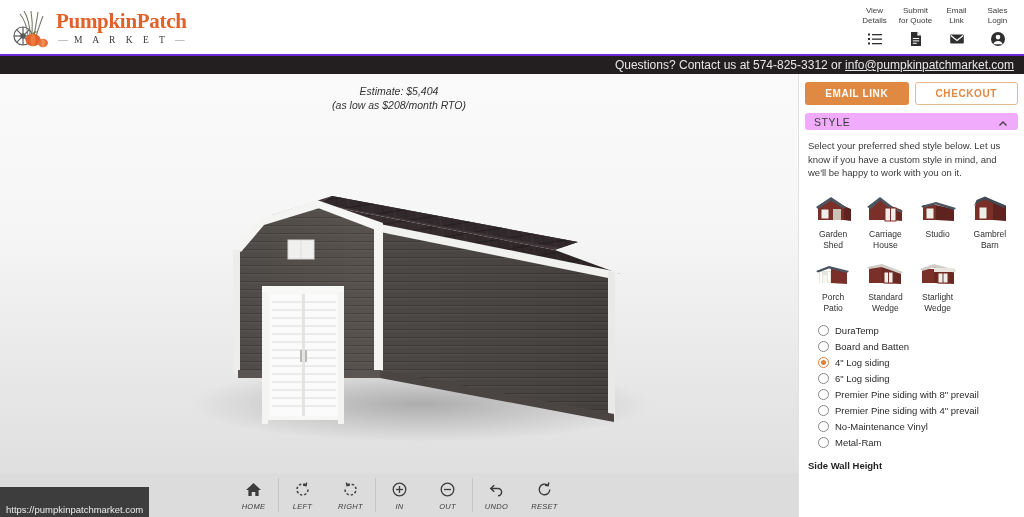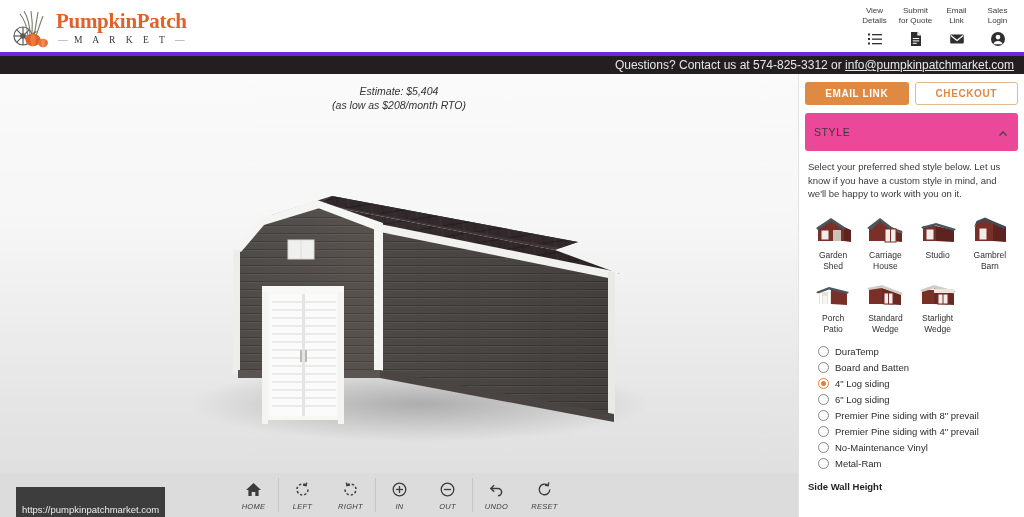--- a/index.html
+++ b/index.html
@@ -7,21 +7,21 @@
     width: 1024px; height: 517px;
     font-family: "Liberation Sans", sans-serif;
     overflow: hidden;
     background: #ffffff;
   }
   .app { position: relative; width: 1024px; height: 517px; }
 
   
   .header {
     position: absolute; top: 0; left: 0; width: 1024px; height: 56px;
-    background: #ffffff; border-bottom: 4px solid #6d28d9;
+    background: #ffffff; border-bottom: 2px solid #6d28d9;
   }
   .logo-wrap {
     position: absolute; left: 10px; top: 4px;
     display: flex; align-items: center; height: 48px;
   }
   .logo-mark { width: 44px; height: 44px; position: relative; }
   .logo-text { margin-left: 2px; line-height: 1; }
   .logo-title {
     font-family: "Liberation Serif", serif;
     font-weight: bold; font-size: 21px; color: #e0622a;
@@ -100,21 +100,21 @@
   
   .watermark {
     position: absolute; left: 6px; bottom: 14px;
     display: flex; align-items: center; gap: 4px;
     color: #8d8d8d; font-size: 10px; opacity: .85;
   }
   .wm-box {
     width: 14px; height: 11px; border: 2px solid #8d8d8d; border-radius: 1px;
   }
   .statusbar {
-    position: absolute; left: 16px; bottom: 0;
+    position: absolute; left: 0; bottom: 0;
     background: #3d3d3d; color: #ededed;
     font-size: 9.5px; line-height: 15px; height: 18px;
     padding: 15px 6px; white-space: nowrap; z-index: 30;
   }
 
   
   .panel {
     position: absolute; top: 74px; right: 0; width: 226px; height: 443px;
     background: #ffffff; border-left: 1px solid #e2e2e2; overflow: hidden;
   }
@@ -124,21 +124,21 @@
   .btn {
     flex: 1; height: 23px; border-radius: 3px;
     font-size: 10px; font-weight: bold; letter-spacing: .6px;
     display: flex; align-items: center; justify-content: center;
     cursor: pointer; border: 1px solid transparent;
   }
   .btn-primary { background: #e08943; color: #ffffff; }
   .btn-secondary { background: #ffffff; color: #e08943; border-color: #e5b98e; }
 
   .section-head {
-    margin: 2px 6px 0 6px; height: 38px; background: #ec4899;
+    margin: 2px 6px 0 6px; height: 17px; background: #f0abfc;
     border-radius: 3px; display: flex; align-items: center;
     justify-content: space-between; padding: 0 9px; cursor: pointer;
   }
   .section-title { font-size: 10.5px; color: #3a3a3a; letter-spacing: .6px; }
   .chev { width: 12px; height: 12px; color: #444; }
 
   .panel-body { padding: 9px 9px 0 9px; }
   .helptext { font-size: 9.5px; color: #3a3a3a; line-height: 13.5px; }
 
   .style-grid {

